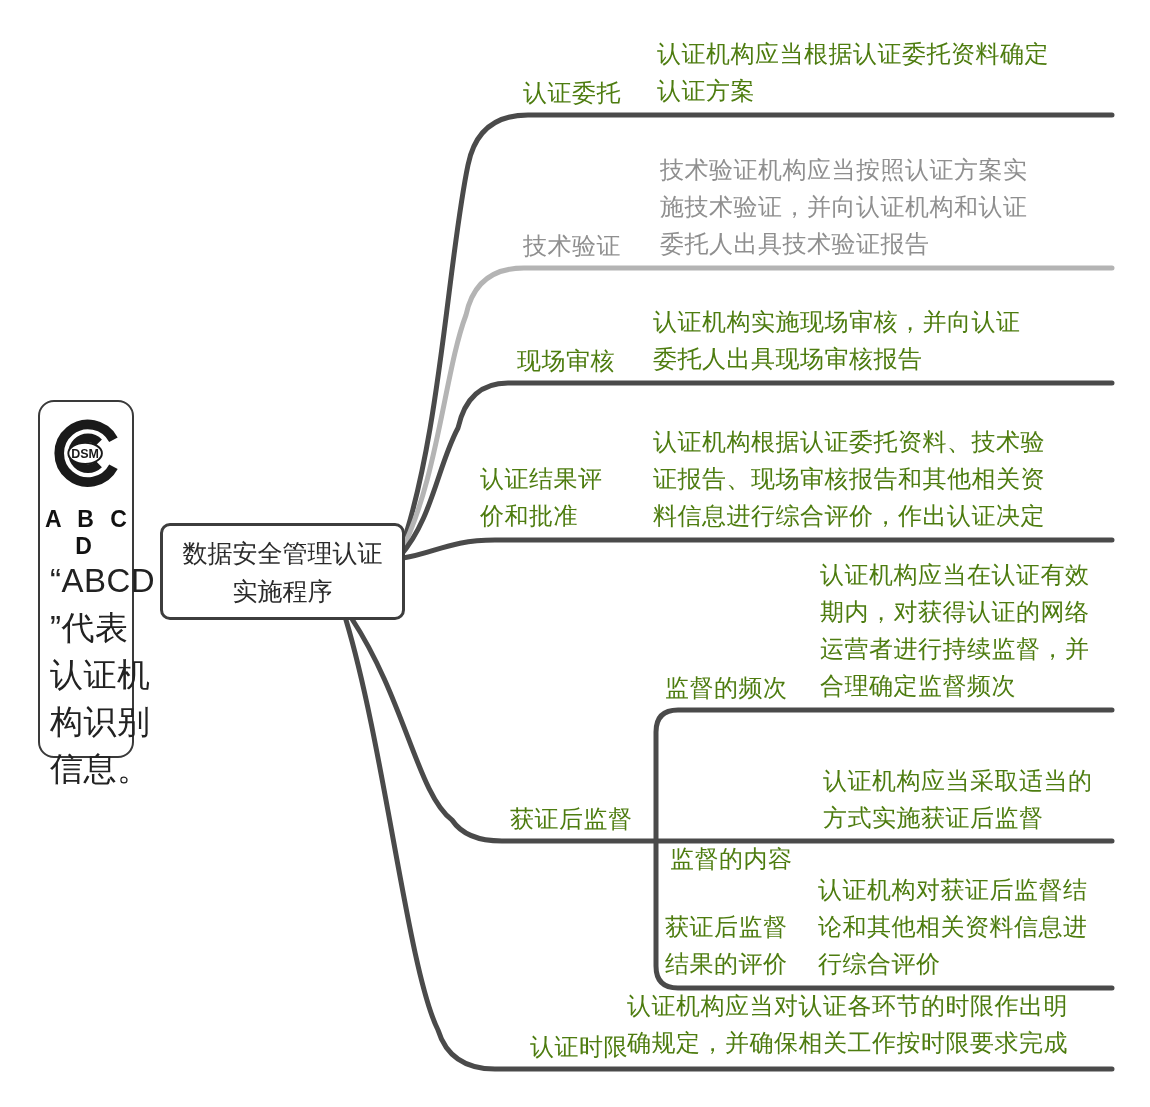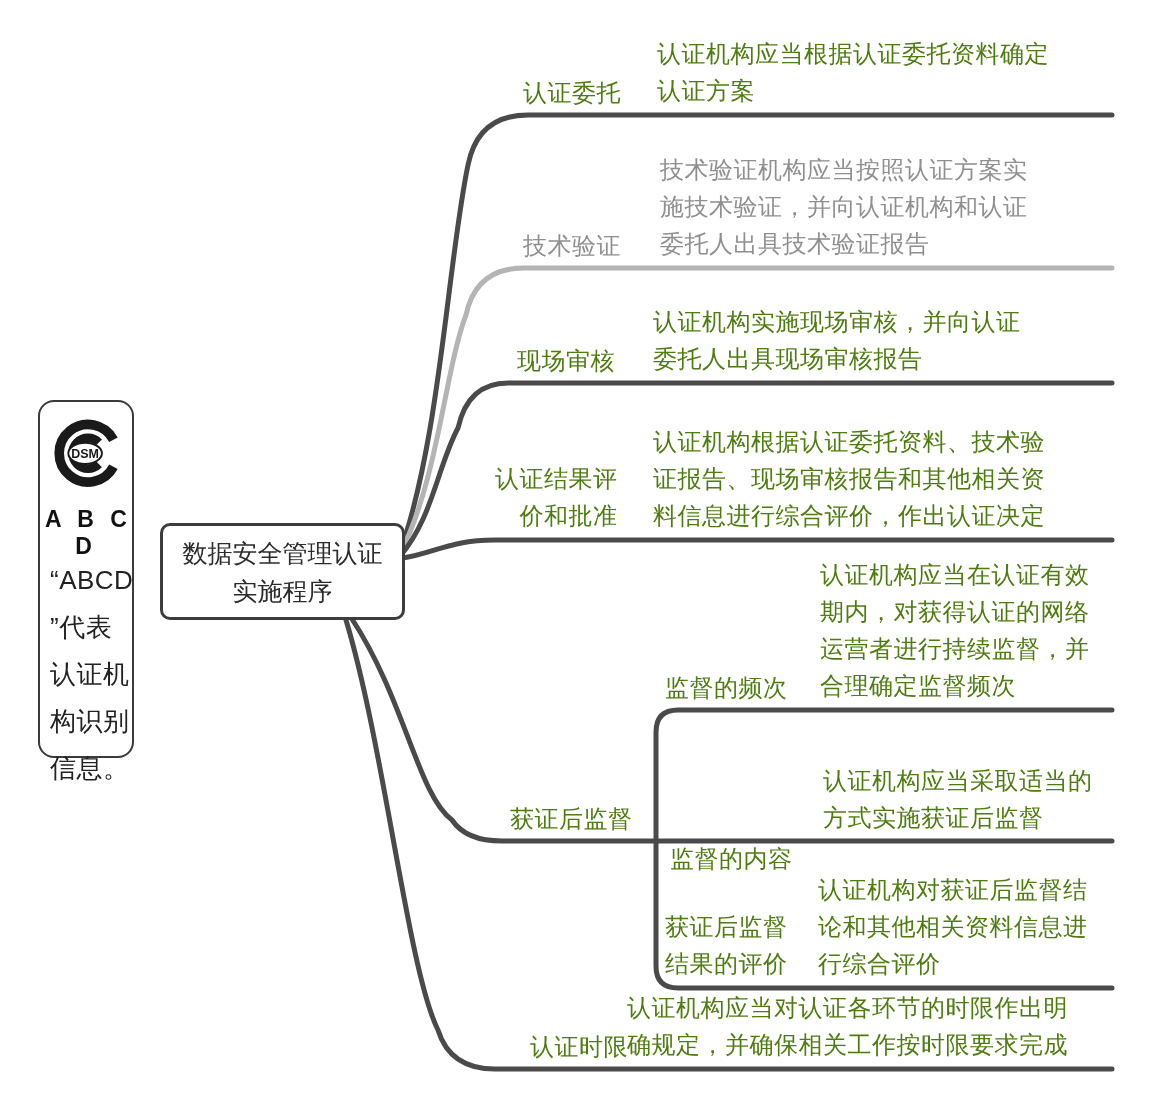--- a/index.html
+++ b/index.html
@@ -13,21 +13,21 @@
     font-size:24px;line-height:37px;color:#4d7c0f;letter-spacing:0.5px;
   }
   .gray{color:#8f8f8f;}
   .legend-box{
     position:absolute;left:38px;top:400px;width:96px;height:358px;
     border:2px solid #3a3a3a;border-radius:16px;background:#fff;z-index:1;
     box-sizing:border-box;text-align:center;
   }
   .legend-note{
     position:absolute;left:10px;top:155px;width:100px;text-align:left;
-    font-size:26px;line-height:47px;color:#222;white-space:pre;letter-spacing:0.5px;
+    font-size:33px;line-height:47px;color:#222;white-space:pre;letter-spacing:0.5px;
   }
   .legend-abcd{
     position:absolute;left:0;top:104px;width:100%;
     font-size:23px;font-weight:bold;letter-spacing:5px;color:#111;text-indent:5px;
   }
   .root-box{
     position:absolute;left:160px;top:523px;width:245px;height:97px;
     border:3px solid #3d3d3d;border-radius:10px;background:#fff;z-index:1;
     box-sizing:border-box;display:flex;align-items:center;justify-content:center;
     text-align:center;
@@ -89,21 +89,21 @@
 
   <div class="b-label gray" style="left:523px;top:227px;">技术验证</div>
   <div class="b-desc gray" style="left:660px;top:151px;">技术验证机构应当按照认证方案实
 施技术验证，并向认证机构和认证
 委托人出具技术验证报告</div>
 
   <div class="b-label" style="left:517px;top:342px;">现场审核</div>
   <div class="b-desc" style="left:653px;top:303px;">认证机构实施现场审核，并向认证
 委托人出具现场审核报告</div>
 
-  <div class="b-label" style="left:495px;top:460px;text-align:right;">认证结果评
+  <div class="b-label" style="left:480px;top:460px;">认证结果评
 价和批准</div>
   <div class="b-desc" style="left:653px;top:423px;">认证机构根据认证委托资料、技术验
 证报告、现场审核报告和其他相关资
 料信息进行综合评价，作出认证决定</div>
 
   <div class="b-label" style="left:510px;top:800px;">获证后监督</div>
 
   <div class="b-label" style="left:665px;top:669px;">监督的频次</div>
   <div class="b-desc" style="left:820px;top:556px;">认证机构应当在认证有效
 期内，对获得认证的网络
@@ -114,16 +114,16 @@
   <div class="b-desc" style="left:823px;top:762px;">认证机构应当采取适当的
 方式实施获证后监督</div>
 
   <div class="b-label" style="left:665px;top:908px;">获证后监督
 结果的评价</div>
   <div class="b-desc" style="left:818px;top:871px;">认证机构对获证后监督结
 论和其他相关资料信息进
 行综合评价</div>
 
   <div class="b-label" style="left:530px;top:1028px;">认证时限</div>
-  <div class="b-desc" style="left:627px;top:989px;">认证机构应当对认证各环节的时限作出明
+  <div class="b-desc" style="left:627px;top:989px;font-family:Liberation Mono, monospace;">认证机构应当对认证各环节的时限作出明
 确规定，并确保相关工作按时限要求完成</div>
 
 </div>
 
 </body></html>

